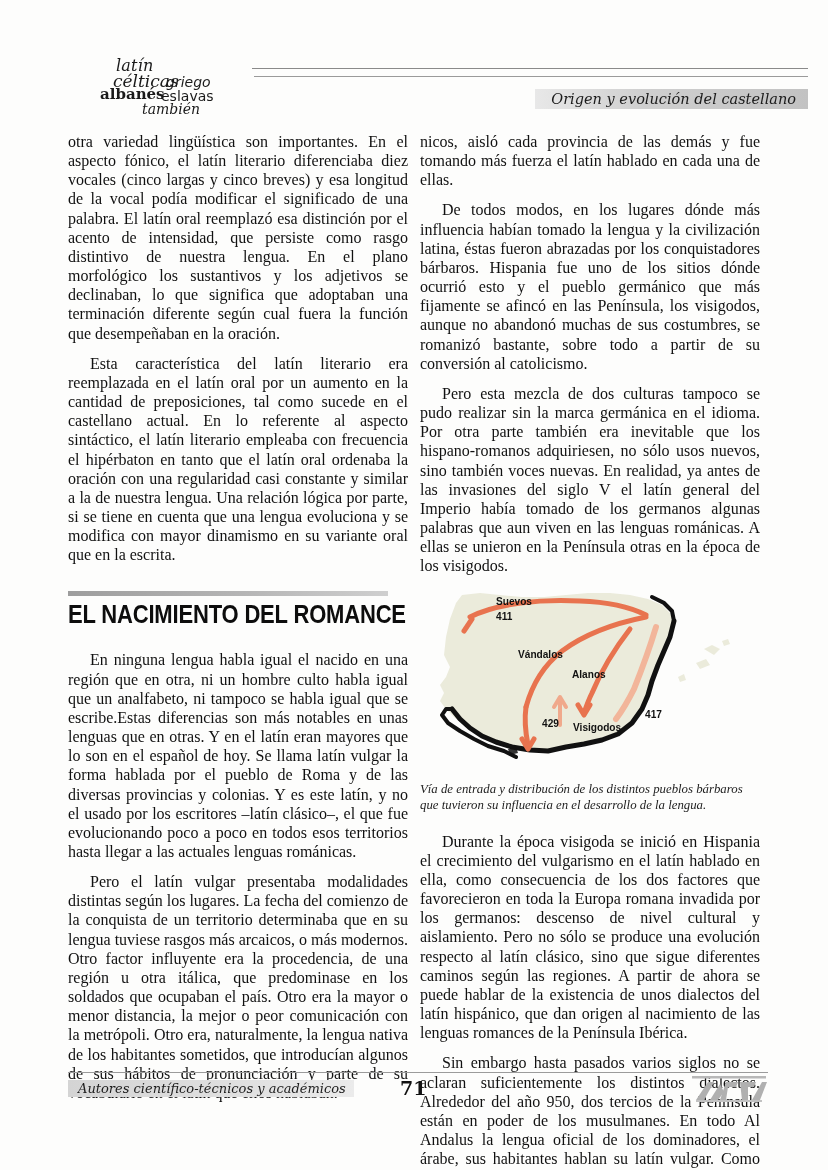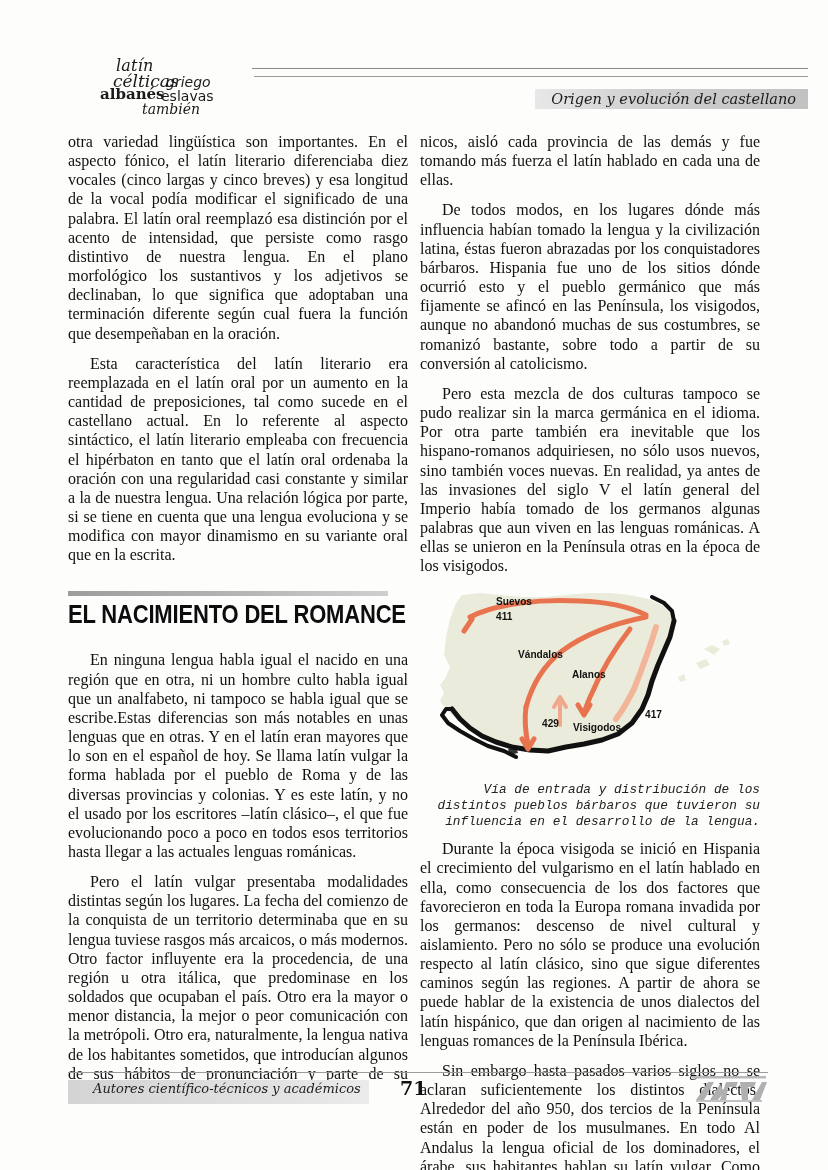--- a/index.html
+++ b/index.html
@@ -120,21 +120,21 @@
     line-height: 27px;
     letter-spacing: -0.2px;
     transform: scaleX(0.88);
     transform-origin: left center;
     white-space: nowrap;
     color: #0d0d0d;
   }
 
   
   .figure {
-    margin: 14px 0 10px 0;
+    margin: 14px 0 18px 0;
     width: 340px;
   }
   .map-wrap {
     position: relative;
     width: 340px;
     height: 186px;
     overflow: hidden;
   }
   .map-wrap svg { display: block; }
   .map-label {
@@ -150,48 +150,48 @@
   .lab-suevos    { left: 76px;  top: 6px; }
   .lab-411       { left: 76px;  top: 21px; }
   .lab-vandalos  { left: 98px;  top: 59px; }
   .lab-alanos    { left: 152px; top: 79px; }
   .lab-visigodos { left: 153px; top: 132px; }
   .lab-417       { left: 225px; top: 119px; }
   .lab-429       { left: 122px; top: 128px; }
 
   .fig-caption {
     margin-top: 7px;
-    text-align: right;
+    text-align: left;
     font-style: italic;
     font-size: 12.8px;
     line-height: 15.6px;
     color: #222;
-    font-family: Liberation Mono, monospace;
+    font-family: Liberation Serif, serif;
   }
 
   
   .footer {
     position: absolute;
     left: 68px;
     right: 60px;
     top: 1072px;
     height: 40px;
   }
   .footer-rule {
     position: absolute;
     left: 0; right: 0; top: 0;
     height: 1px;
     background: #9b9b9b;
   }
   .footer-left {
     position: absolute;
     left: 0;
     top: 8px;
-    height: 24px;
-    padding: 0 8px 0 25px;
+    height: 17px;
+    padding: 0 8px 0 10px;
     background: linear-gradient(to right, #d4d4d4 0%, #e2e2e2 70%, #ebebeb 100%);
     font-style: italic;
     font-size: 13px;
     line-height: 18px;
     color: #1c1c1c;
     white-space: nowrap;
     font-family: "DejaVu Serif", serif;
   }
   .footer-page {
     position: absolute;

